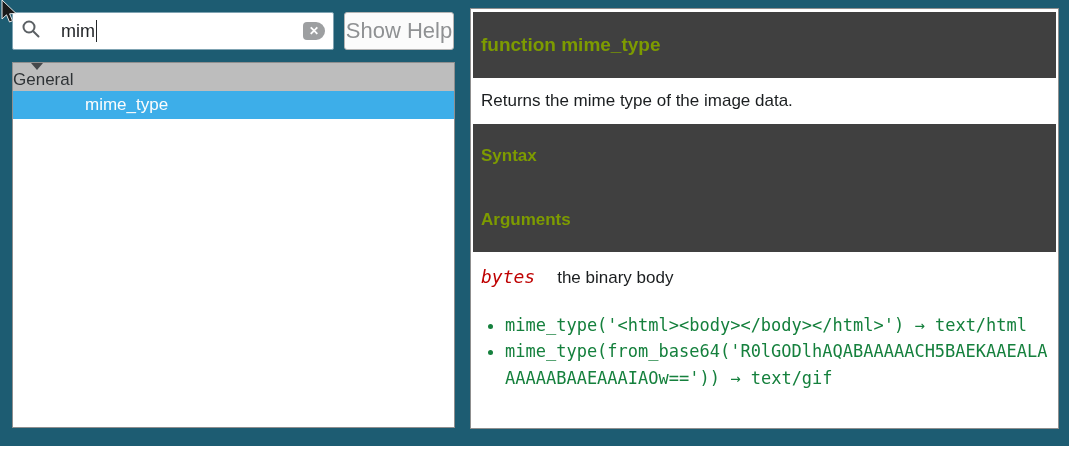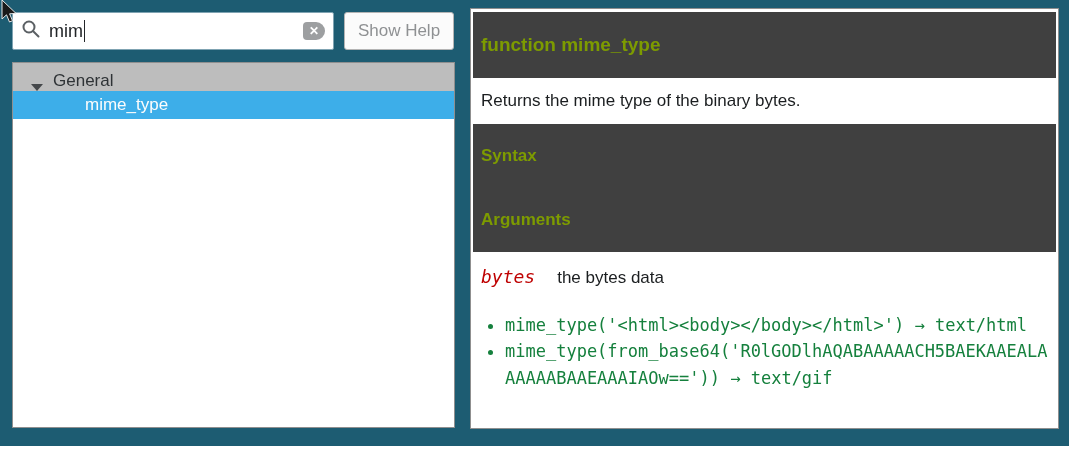--- a/index.html
+++ b/index.html
@@ -20,20 +20,21 @@
 
   
   .search-box {
     position: absolute; left: 12px; top: 12px;
     width: 322px; height: 38px;
     background: #ffffff;
     border: 1px solid #7fa3b2;
     border-radius: 2px;
     display: flex; align-items: center;
     padding: 0 8px;
+    gap: 12px;
   }
   .search-box .mag { flex: 0 0 auto; margin-right: 8px; }
   .search-text {
     font-size: 18px; color: #232629; flex: 1 1 auto;
     white-space: pre; display: flex; align-items: center;
   }
   .caret {
     display: inline-block; width: 1px; height: 22px;
     background: #232629; margin-left: 1px;
   }
@@ -46,37 +47,38 @@
     display: flex; align-items: center; justify-content: center;
     cursor: pointer; line-height: 1;
   }
   .show-help-btn {
     position: absolute; left: 344px; top: 12px;
     width: 110px; height: 38px;
     background: #fbfbfb;
     border: 1px solid #b4b4b4;
     border-radius: 3px;
     font-family: "Liberation Sans", sans-serif;
-    font-size: 17px; color: #8f9193;
+    font-size: 22px; color: #8f9193;
     cursor: pointer;
   }
 
   
   .tree-panel {
     position: absolute; left: 12px; top: 62px;
     width: 443px; height: 366px;
     background: #ffffff;
     border: 1px solid #8f8f8f;
     overflow: hidden;
   }
   .tree-group-row {
     height: 28px; background: #bdbdbd;
-    display: flex; align-items: flex-end;
+    display: flex; align-items: flex-start;
     font-size: 17px; color: #2f3336;
     cursor: pointer;
+    flex-direction: column;
   }
   .expander {
     width: 0; height: 0; margin: 0 10px 0 18px;
     border-left: 6px solid transparent;
     border-right: 6px solid transparent;
     border-top: 7px solid #45484b;
   }
   .tree-item-row {
     height: 28px; background: #3daee9;
     display: flex; align-items: center;
@@ -168,34 +170,34 @@
   <div class="tree-item-row">
     <span>mime_type</span>
   </div>
 </div>
 
 <div class="help-panel">
   <div class="section-strip">
     <span class="help-title">function mime_type</span>
   </div>
 
-  <div class="help-desc">Returns the mime type of the binary bytes.</div>
+  <div class="help-desc">Returns the mime type of the image data.</div>
 
   <div class="section-strip">
     <span class="section-heading">Syntax</span>
   </div>
 
 
   <div class="section-strip">
     <span class="section-heading">Arguments</span>
   </div>
 
   <div class="args-line">
     <span class="arg-name">bytes</span>
-    <span class="arg-desc">the bytes data</span>
+    <span class="arg-desc">the binary body</span>
   </div>
 
 
   <ul class="examples-list">
     <li><span>mime_type('&lt;html&gt;&lt;body&gt;&lt;/body&gt;&lt;/html&gt;')</span> <span>→</span> <span>text/html</span></li>
     <li><span>mime_type(from_base64('R0lGODlhAQABAAAAACH5BAEKAAEALAAAAAABAAEAAAIAOw=='))</span> <span>→</span> <span>text/gif</span></li>
   </ul>
 </div>
 
 <div class="bottom-strip"></div>

